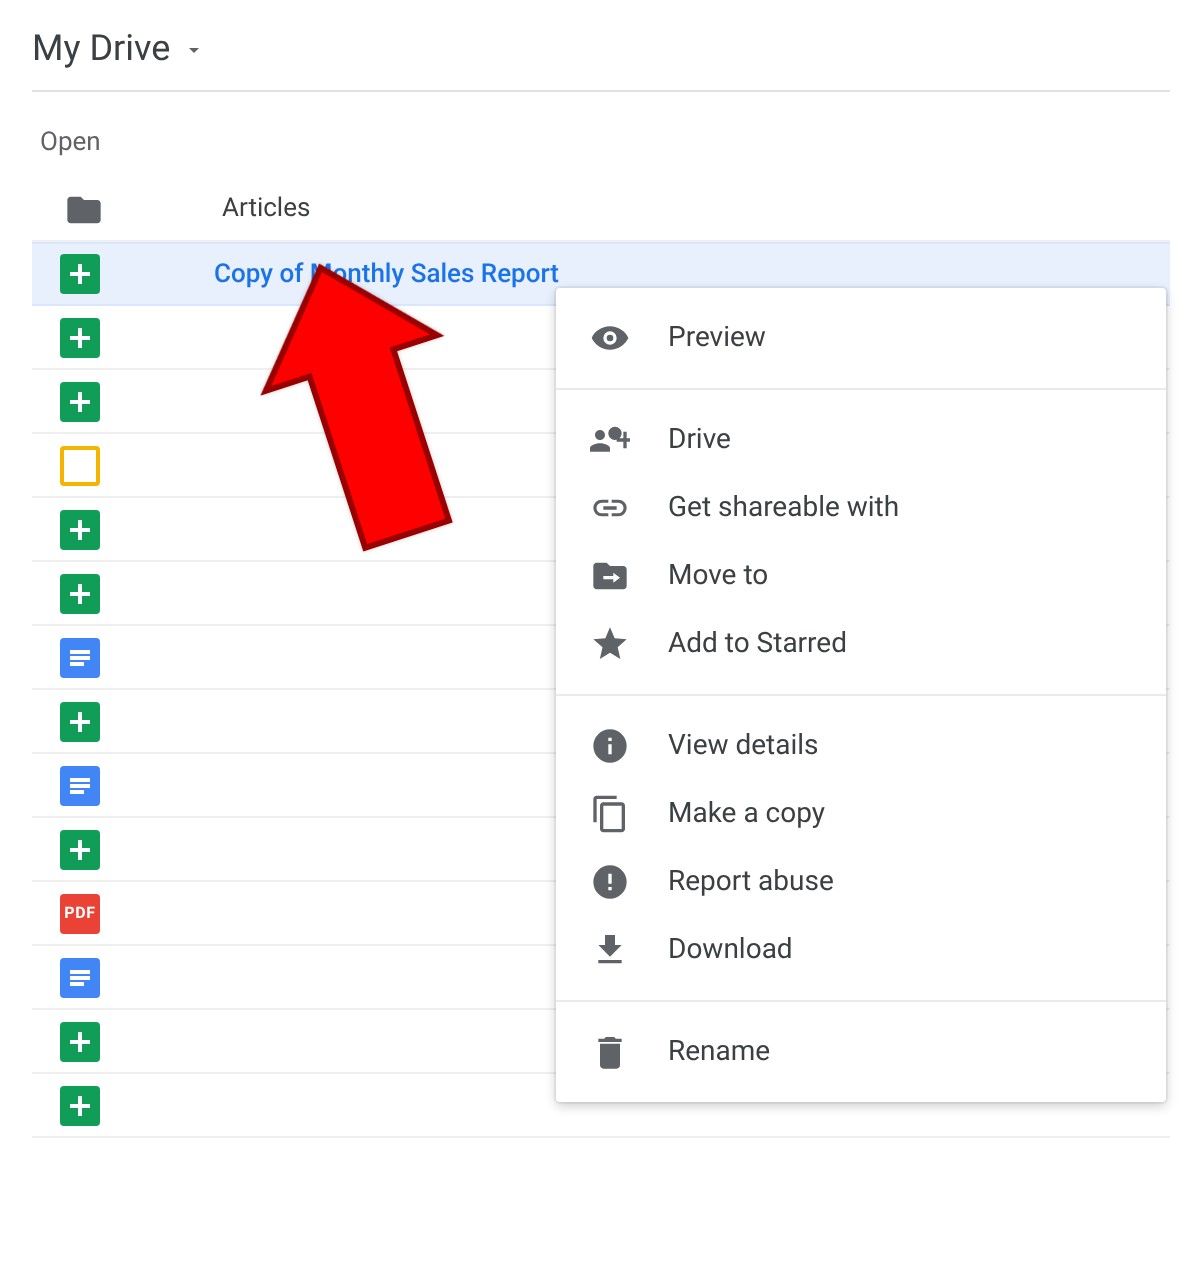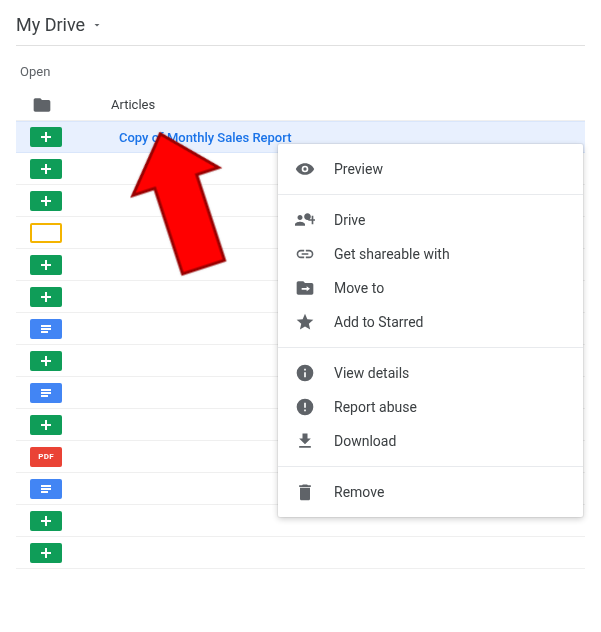--- a/index.html
+++ b/index.html
@@ -50,21 +50,21 @@
     color: #1a73e8;
     font-weight: 500;
   }
   .file-label {
     color: #3c4043;
     margin-left: 18px;
     font-size: 13px;
   }
   
   .icon-box {
-    width: 32px;
+    width: 20px;
     height: 20px;
     display: flex;
     align-items: center;
     justify-content: center;
     border-radius: 2px;
   }
   .folder-icon { width: 24px; height: 20px; }
   .sheets { background:#0f9d58; }
   .sheets::after { content:""; width:10px; height:10px; background:linear-gradient(#fff,#fff) center/2px 100% no-repeat,linear-gradient(#fff,#fff) center/100% 2px no-repeat; }
   .docs { background:#4285f4; }
@@ -239,41 +239,49 @@
     <span class="mi-icon">
         <svg width="20" height="20" viewBox="0 0 24 24">
           <path fill="#5f6368" d="M12 2a10 10 0 100 20 10 10 0 000-20zm1 15h-2v-6h2v6zm0-8h-2V7h2v2z"></path>
         </svg>
       </span>
     <span>View details</span>
   </div>
   <div class="menu-item">
     <span class="mi-icon">
         <svg width="20" height="20" viewBox="0 0 24 24">
+          <path fill="#5f6368" d="M16 1H4c-1.1 0-2 .9-2 2v14h2V3h12V1zm3 4H8c-1.1 0-2 .9-2 2v14c0 1.1.9 2 2 2h11c1.1 0 2-.9 2-2V7c0-1.1-.9-2-2-2zm0 16H8V7h11v14z"></path>
+        </svg>
+      </span>
+    <span>Make a copy</span>
+  </div>
+  <div class="menu-item">
+    <span class="mi-icon">
+        <svg width="20" height="20" viewBox="0 0 24 24">
           <path fill="#5f6368" d="M12 2a10 10 0 100 20 10 10 0 000-20zm1 15h-2v-2h2v2zm0-4h-2V7h2v6z"></path>
         </svg>
       </span>
     <span>Report abuse</span>
   </div>
   <div class="menu-item">
     <span class="mi-icon">
         <svg width="20" height="20" viewBox="0 0 24 24">
           <path fill="#5f6368" d="M19 9h-4V3H9v6H5l7 7 7-7zM5 18v2h14v-2H5z"></path>
         </svg>
       </span>
     <span>Download</span>
   </div>
   <div class="menu-sep"></div>
   <div class="menu-item">
     <span class="mi-icon">
         <svg width="20" height="20" viewBox="0 0 24 24">
           <path fill="#5f6368" d="M6 7v13c0 1.1.9 2 2 2h8c1.1 0 2-.9 2-2V7H6zm13-3h-3.5l-1-1h-5l-1 1H5v2h14V4z"></path>
         </svg>
       </span>
-    <span>Remove</span>
+    <span>Rename</span>
   </div>
 </div>
 
 <div class="arrow-annot">
   <svg width="110" height="180" viewBox="0 0 110 180">
     <defs>
       <filter id="s" x="-10%" y="-10%" width="120%" height="120%">
         <feDropShadow dx="0" dy="0" stdDeviation="1" flood-color="#000" flood-opacity="0.2"></feDropShadow>
       </filter>
     </defs>

